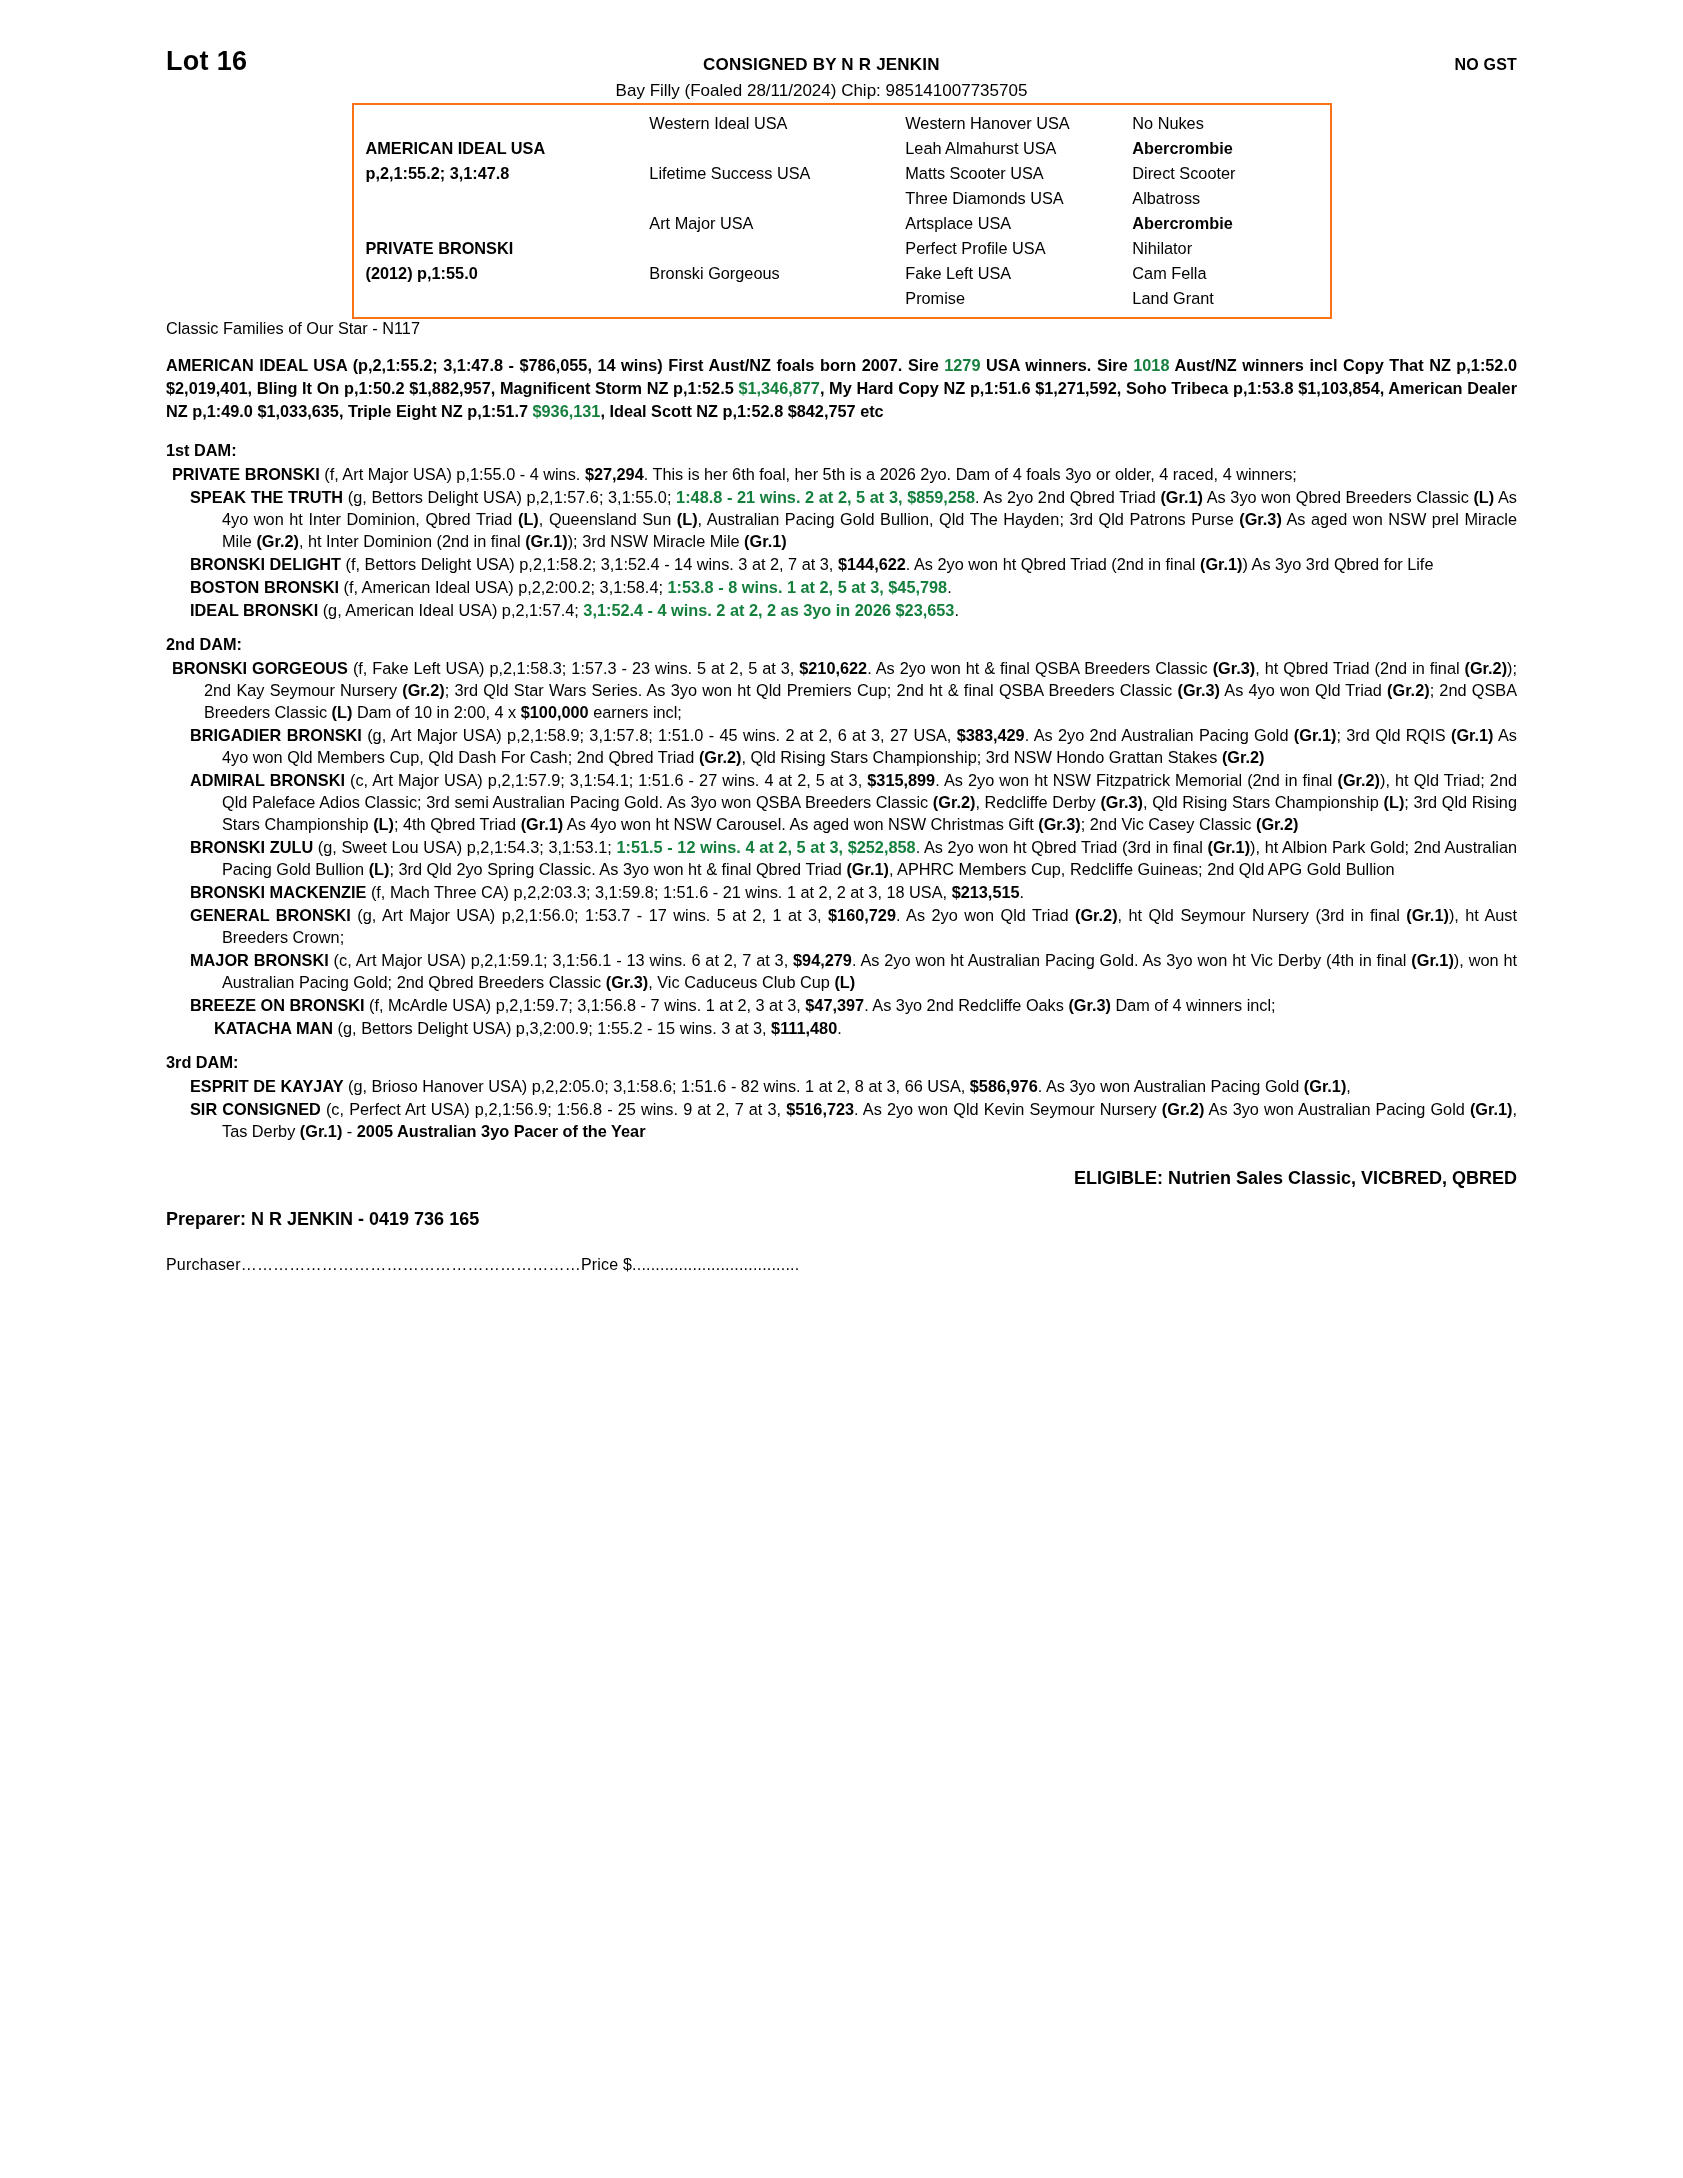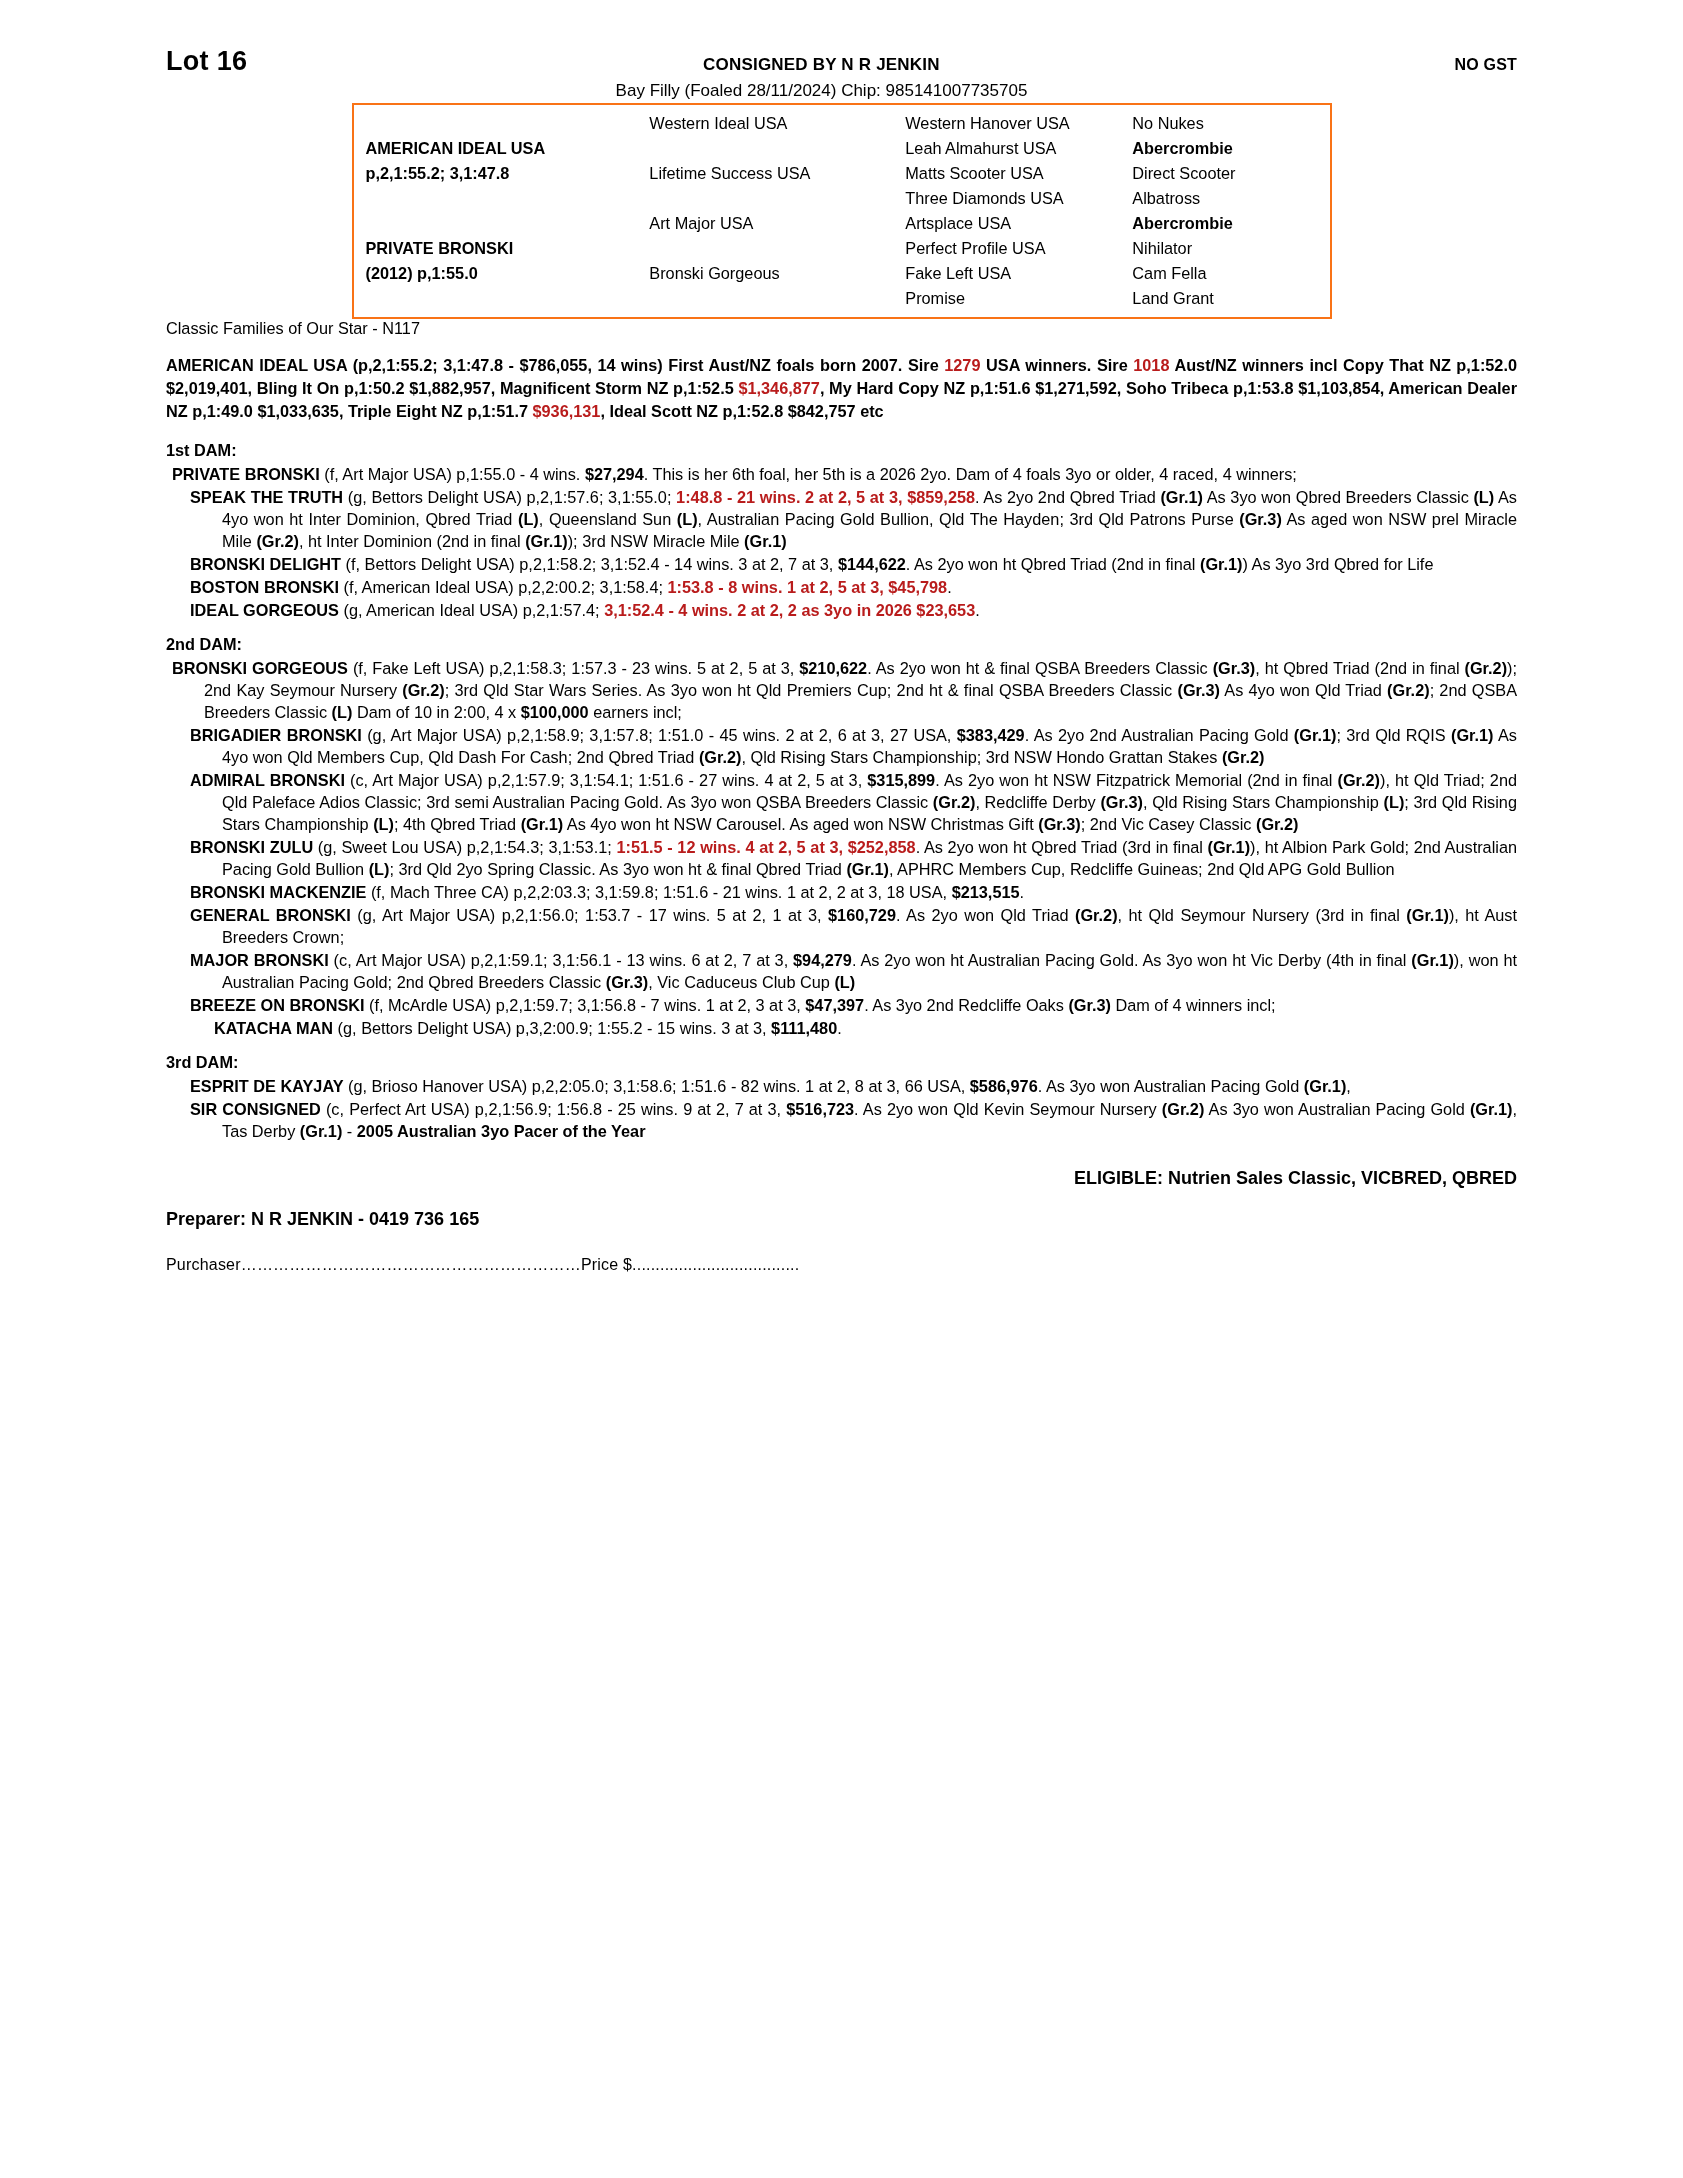--- a/index.html
+++ b/index.html
@@ -75,21 +75,21 @@
     font-size: 16.3px;
     margin-bottom: 16px;
   }
   .sire-para {
     font-size: 16.3px;
     font-weight: bold;
     line-height: 23px;
     text-align: justify;
     margin-bottom: 18px;
   }
-  .red { color: #b91c1c; }
+  .red { color: #15803d; }
   .dam-head {
     font-size: 16.3px;
     font-weight: bold;
     margin: 14px 0 3px 0;
   }
   .entry {
     font-size: 16.3px;
     line-height: 22px;
     text-align: justify;
     margin-bottom: 1px;
@@ -195,21 +195,21 @@
   <div class="entry lvl1">
       <span class="ln"><span class="name">SPEAK THE TRUTH</span><span> (g, Bettors Delight USA) p,2,1:57.6; 3,1:55.0; </span><span class="red bold">1:48.8 - 21 wins. 2 at 2, 5 at 3, $859,258</span><span>. As 2yo 2nd Qbred Triad <b>(Gr.1)</b> As 3yo won Qbred Breeders Classic <b>(L)</b> As 4yo won ht Inter Dominion, Qbred Triad <b>(L)</b>, Queensland Sun <b>(L)</b>, Australian Pacing Gold Bullion, Qld The Hayden; 3rd Qld Patrons Purse <b>(Gr.3)</b> As aged won NSW prel Miracle Mile <b>(Gr.2)</b>, ht Inter Dominion (2nd in final <b>(Gr.1)</b>); 3rd NSW Miracle Mile <b>(Gr.1)</b></span></span>
     </div>
   <div class="entry lvl1">
       <span class="ln"><span class="name">BRONSKI DELIGHT</span><span> (f, Bettors Delight USA) p,2,1:58.2; 3,1:52.4 - 14 wins. 3 at 2, 7 at 3, <b>$144,622</b>. As 2yo won ht Qbred Triad (2nd in final <b>(Gr.1)</b>) As 3yo 3rd Qbred for Life</span></span>
     </div>
   <div class="entry lvl1">
       <span class="ln"><span class="name">BOSTON BRONSKI</span><span> (f, American Ideal USA) p,2,2:00.2; 3,1:58.4; </span><span class="red bold">1:53.8 - 8 wins. 1 at 2, 5 at 3, $45,798</span><span>.</span></span>
     </div>
   <div class="entry lvl1">
-      <span class="ln"><span class="name">IDEAL GORGEOUS</span><span> (g, American Ideal USA) p,2,1:57.4; </span><span class="red bold">3,1:52.4 - 4 wins. 2 at 2, 2 as 3yo in 2026 $23,653</span><span>.</span></span>
+      <span class="ln"><span class="name">IDEAL BRONSKI</span><span> (g, American Ideal USA) p,2,1:57.4; </span><span class="red bold">3,1:52.4 - 4 wins. 2 at 2, 2 as 3yo in 2026 $23,653</span><span>.</span></span>
     </div>
 
   <div class="dam-head">2nd DAM:</div>
   <div class="entry lvl0">
       <span class="ln"><span class="name">BRONSKI GORGEOUS</span><span> (f, Fake Left USA) p,2,1:58.3; 1:57.3 - 23 wins. 5 at 2, 5 at 3, <b>$210,622</b>. As 2yo won ht &amp; final QSBA Breeders Classic <b>(Gr.3)</b>, ht Qbred Triad (2nd in final <b>(Gr.2)</b>); 2nd Kay Seymour Nursery <b>(Gr.2)</b>; 3rd Qld Star Wars Series. As 3yo won ht Qld Premiers Cup; 2nd ht &amp; final QSBA Breeders Classic <b>(Gr.3)</b> As 4yo won Qld Triad <b>(Gr.2)</b>; 2nd QSBA Breeders Classic <b>(L)</b> Dam of 10 in 2:00, 4 x <b>$100,000</b> earners incl;</span></span>
     </div>
   <div class="entry lvl1">
       <span class="ln"><span class="name">BRIGADIER BRONSKI</span><span> (g, Art Major USA) p,2,1:58.9; 3,1:57.8; 1:51.0 - 45 wins. 2 at 2, 6 at 3, 27 USA, <b>$383,429</b>. As 2yo 2nd Australian Pacing Gold <b>(Gr.1)</b>; 3rd Qld RQIS <b>(Gr.1)</b> As 4yo won Qld Members Cup, Qld Dash For Cash; 2nd Qbred Triad <b>(Gr.2)</b>, Qld Rising Stars Championship; 3rd NSW Hondo Grattan Stakes <b>(Gr.2)</b></span></span>
     </div>
   <div class="entry lvl1">

